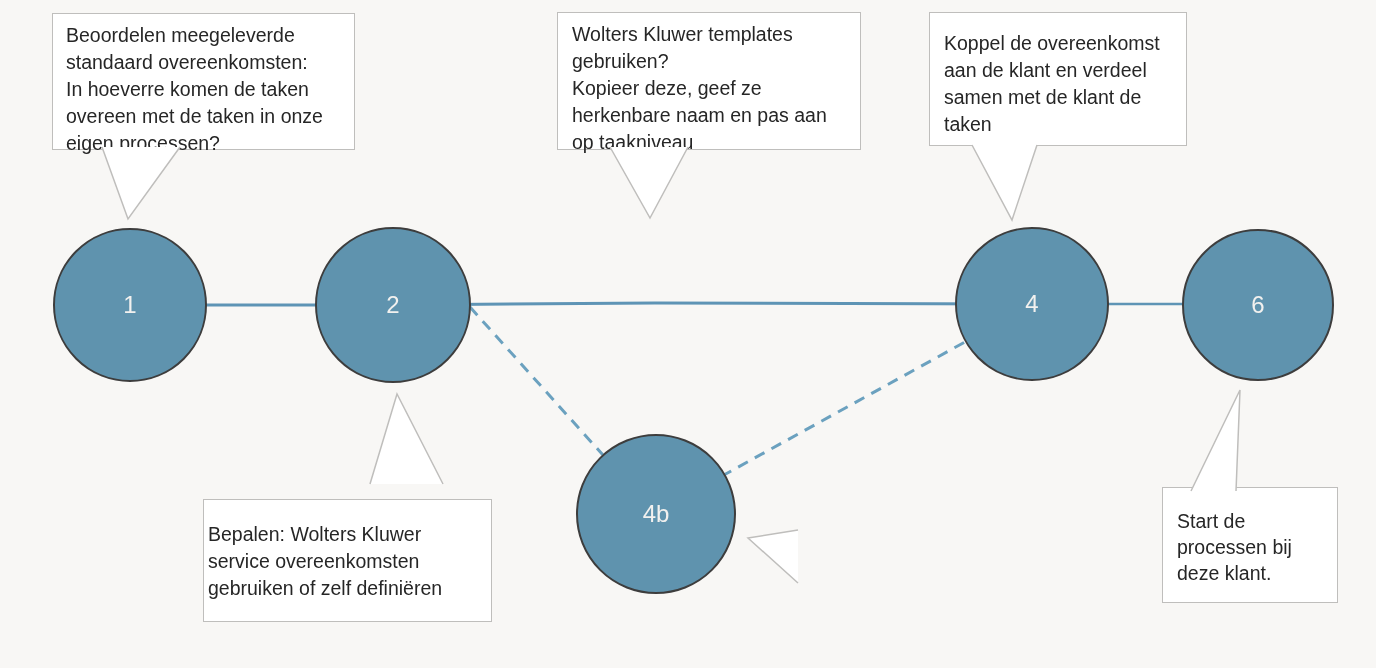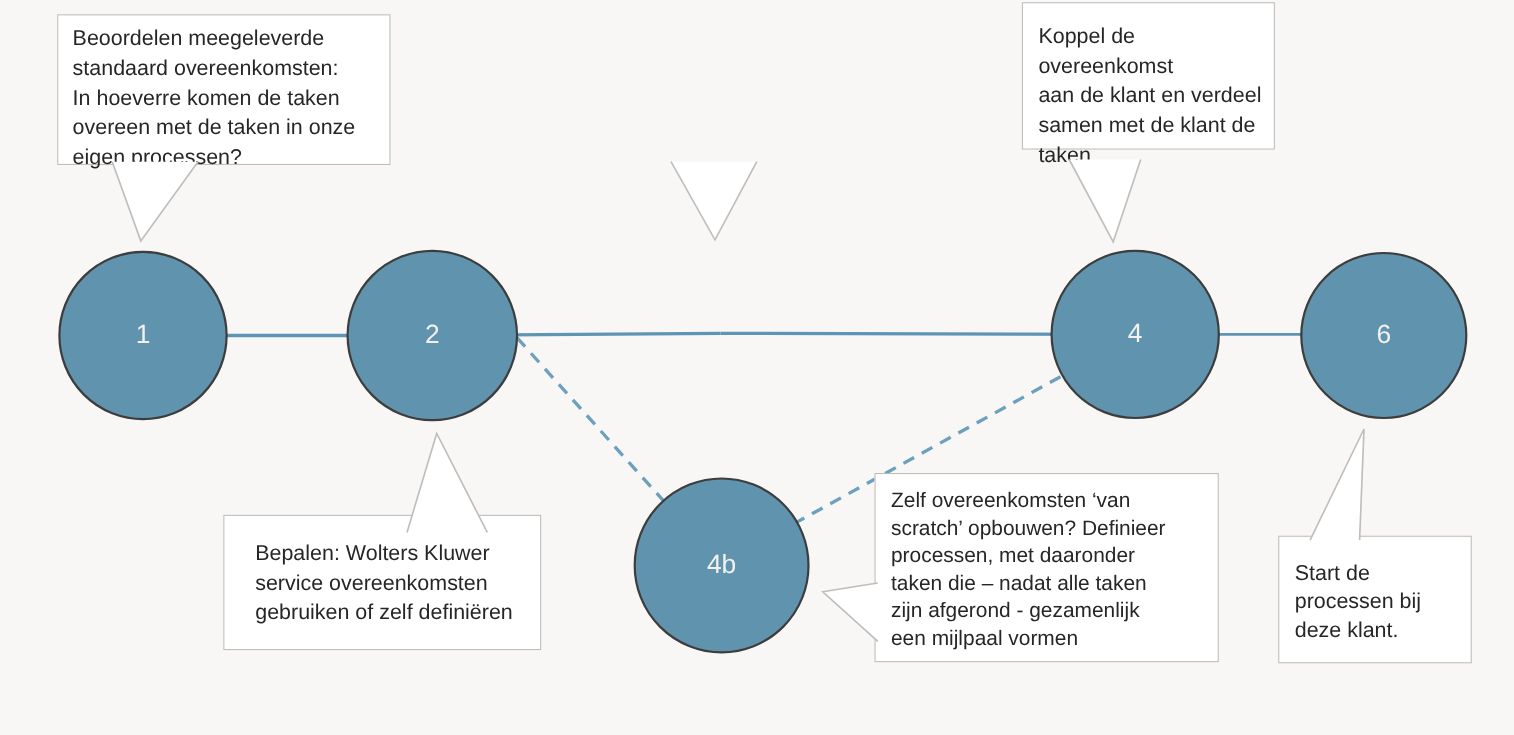--- a/index.html
+++ b/index.html
@@ -58,22 +58,22 @@
     border: 1.5px solid #bfbebc;
     color: #262626;
   }
   .callout-text {
     white-space: pre-line;
     font-size: 19.5px;
     line-height: 27px;
   }
   .callout-a { left: 52px;  top: 13px;  width: 303px; height: 137px; padding: 8px 10px 0 13px; }
   .callout-b { left: 557px; top: 12px;  width: 304px; height: 138px; padding: 8px 10px 0 14px; }
-  .callout-c { left: 929px; top: 2px;  width: 230px; height: 134px; padding: 17px 10px 0 14px; }
-  .callout-d { left: 203px; top: 468px; width: 289px; height: 123px; padding: 21px 10px 0 28px; }
+  .callout-c { left: 929px; top: 12px;  width: 258px; height: 134px; padding: 17px 10px 0 14px; }
+  .callout-d { left: 203px; top: 499px; width: 289px; height: 123px; padding: 21px 10px 0 4px; }
   .callout-e { left: 795px; top: 430px; width: 313px; height: 172px; padding: 12px 8px 0 14px; }
   .callout-e .callout-text { font-size: 19px; line-height: 25px; }
   .callout-f { left: 1162px; top: 487px; width: 176px; height: 116px; padding: 20px 8px 0 14px; }
   .callout-f .callout-text { line-height: 26px; }
 </style>
 </head>
 <body>
 
 <div class="stage">
 
@@ -102,38 +102,37 @@
     <span class="node-label">4b</span>
   </div>
 
   <div class="callout callout-a">
     <div class="callout-text">Beoordelen meegeleverde
 standaard overeenkomsten:
 In hoeverre komen de taken
 overeen met de taken in onze
 eigen processen?</div>
   </div>
+  <div class="callout callout-b">
+    <div class="callout-text">Wolters Kluwer templates
+gebruiken?
+Kopieer deze, geef ze
+herkenbare naam en pas aan
+op taakniveau</div>
+  </div>
   <div class="callout callout-c">
     <div class="callout-text">Koppel de overeenkomst
 aan de klant en verdeel
 samen met de klant de
 taken</div>
   </div>
   <div class="callout callout-d">
     <div class="callout-text">Bepalen: Wolters Kluwer
 service overeenkomsten
 gebruiken of zelf definiëren</div>
-  </div>
-  <div class="callout callout-e">
-    <div class="callout-text">Zelf overeenkomsten ‘van
-scratch’ opbouwen? Definieer
-processen, met daaronder
-taken die – nadat alle taken
-zijn afgerond - gezamenlijk
-een mijlpaal vormen</div>
   </div>
   <div class="callout callout-f">
     <div class="callout-text">Start de
 processen bij
 deze klant.</div>
   </div>
 
   <svg class="layer layer-tails" viewBox="0 0 1376 668" xmlns="http://www.w3.org/2000/svg">
     <path d="M102,147 L128,219 L180,147" fill="#ffffff" stroke="#bfbebc" stroke-width="1.5"></path>
     <path d="M610,147 L650,218 L688,147" fill="#ffffff" stroke="#bfbebc" stroke-width="1.5"></path>

